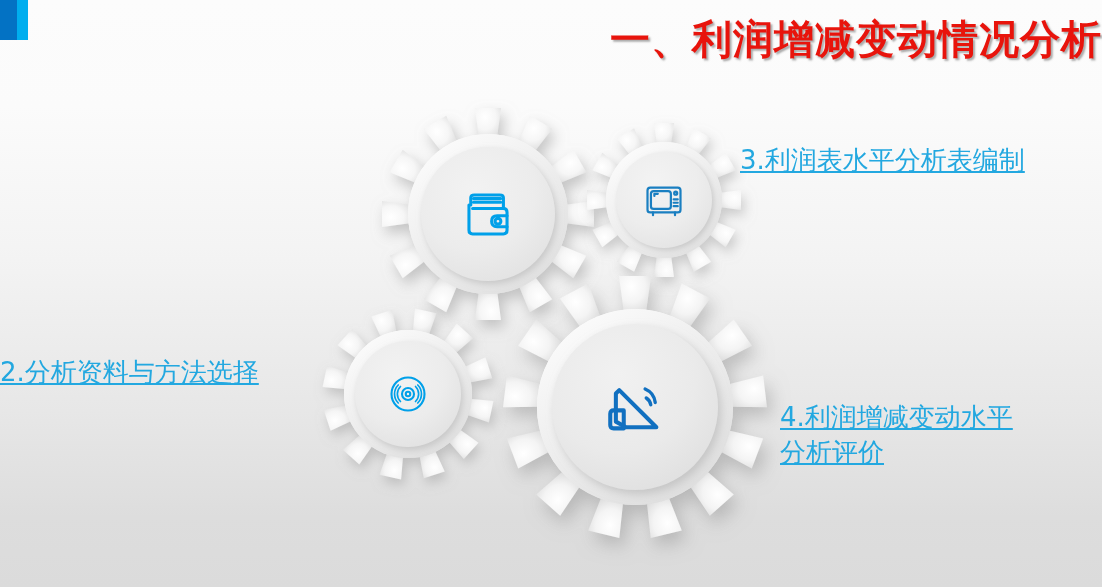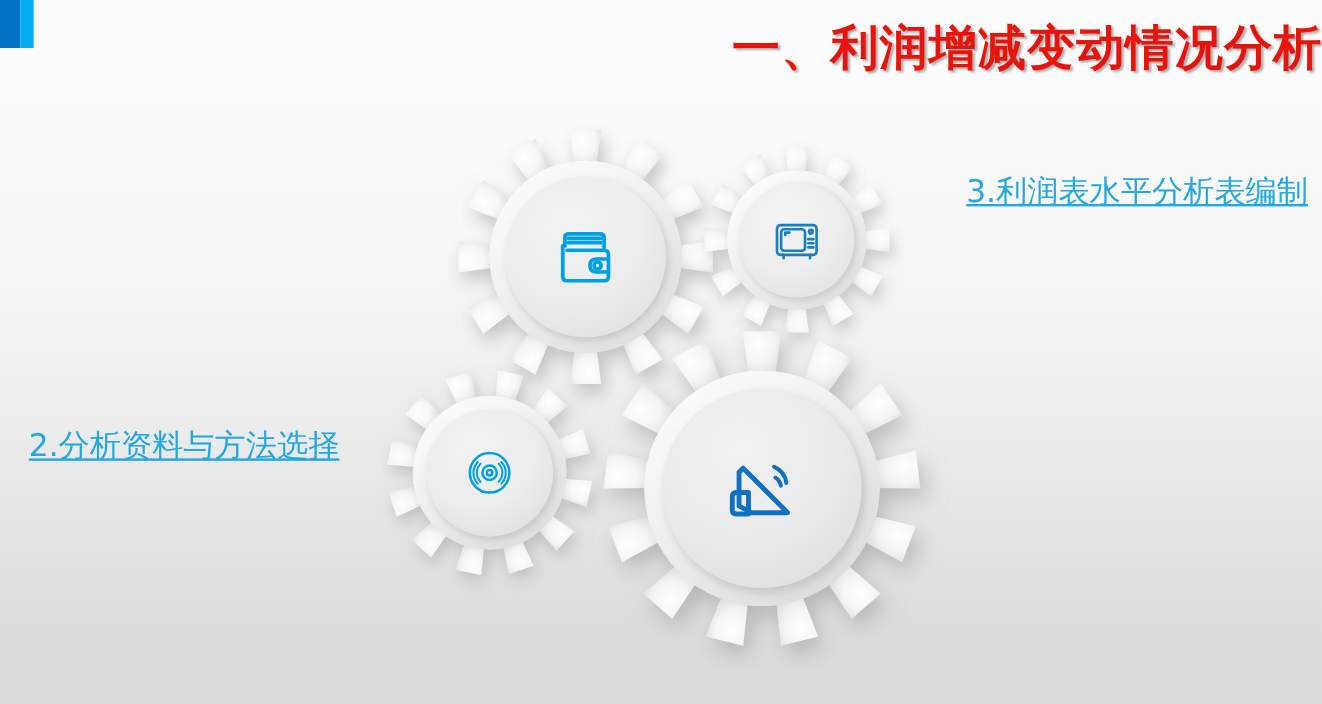--- a/index.html
+++ b/index.html
@@ -82,22 +82,22 @@
     position: absolute;
     color: #23a8e0;
     font-size: 26px;
     line-height: 1.33;
     text-decoration: underline;
     text-decoration-color: #23a8e0;
     text-underline-offset: 2px;
     font-family: "DejaVu Sans", "Liberation Sans", sans-serif;
   }
   #callout-1 { left: 14px;  top: 185px; width: 360px; }
-  #callout-2 { left: 24px;   top: 355px; width: 320px; }
-  #callout-3 { left: 740px; top: 143px; width: 350px; text-align: right; }
+  #callout-2 { left: 0;   top: 355px; width: 320px; }
+  #callout-3 { left: 740px; top: 143px; width: 350px; }
   #callout-4 { left: 780px; top: 400px; width: 250px; }
 </style>
 </head>
 <body>
 
 <div id="slide">
 
   <div class="corner-bars">
     <div class="corner-bar-dark"></div>
     <div class="corner-bar-light"></div>
@@ -436,14 +436,15 @@
         <path d="M42 24 A9 9 0 0 1 46 30" stroke-width="3"></path>
       </svg>
     </div>
   </div>
 
 
   <div class="callout" id="callout-2">2.分析资料与方法选择</div>
 
   <div class="callout" id="callout-3">3.利润表水平分析表编制</div>
 
+  <div class="callout" id="callout-4">4.利润增减变动水平分析评价</div>
 
 </div>
 
 </body></html>

